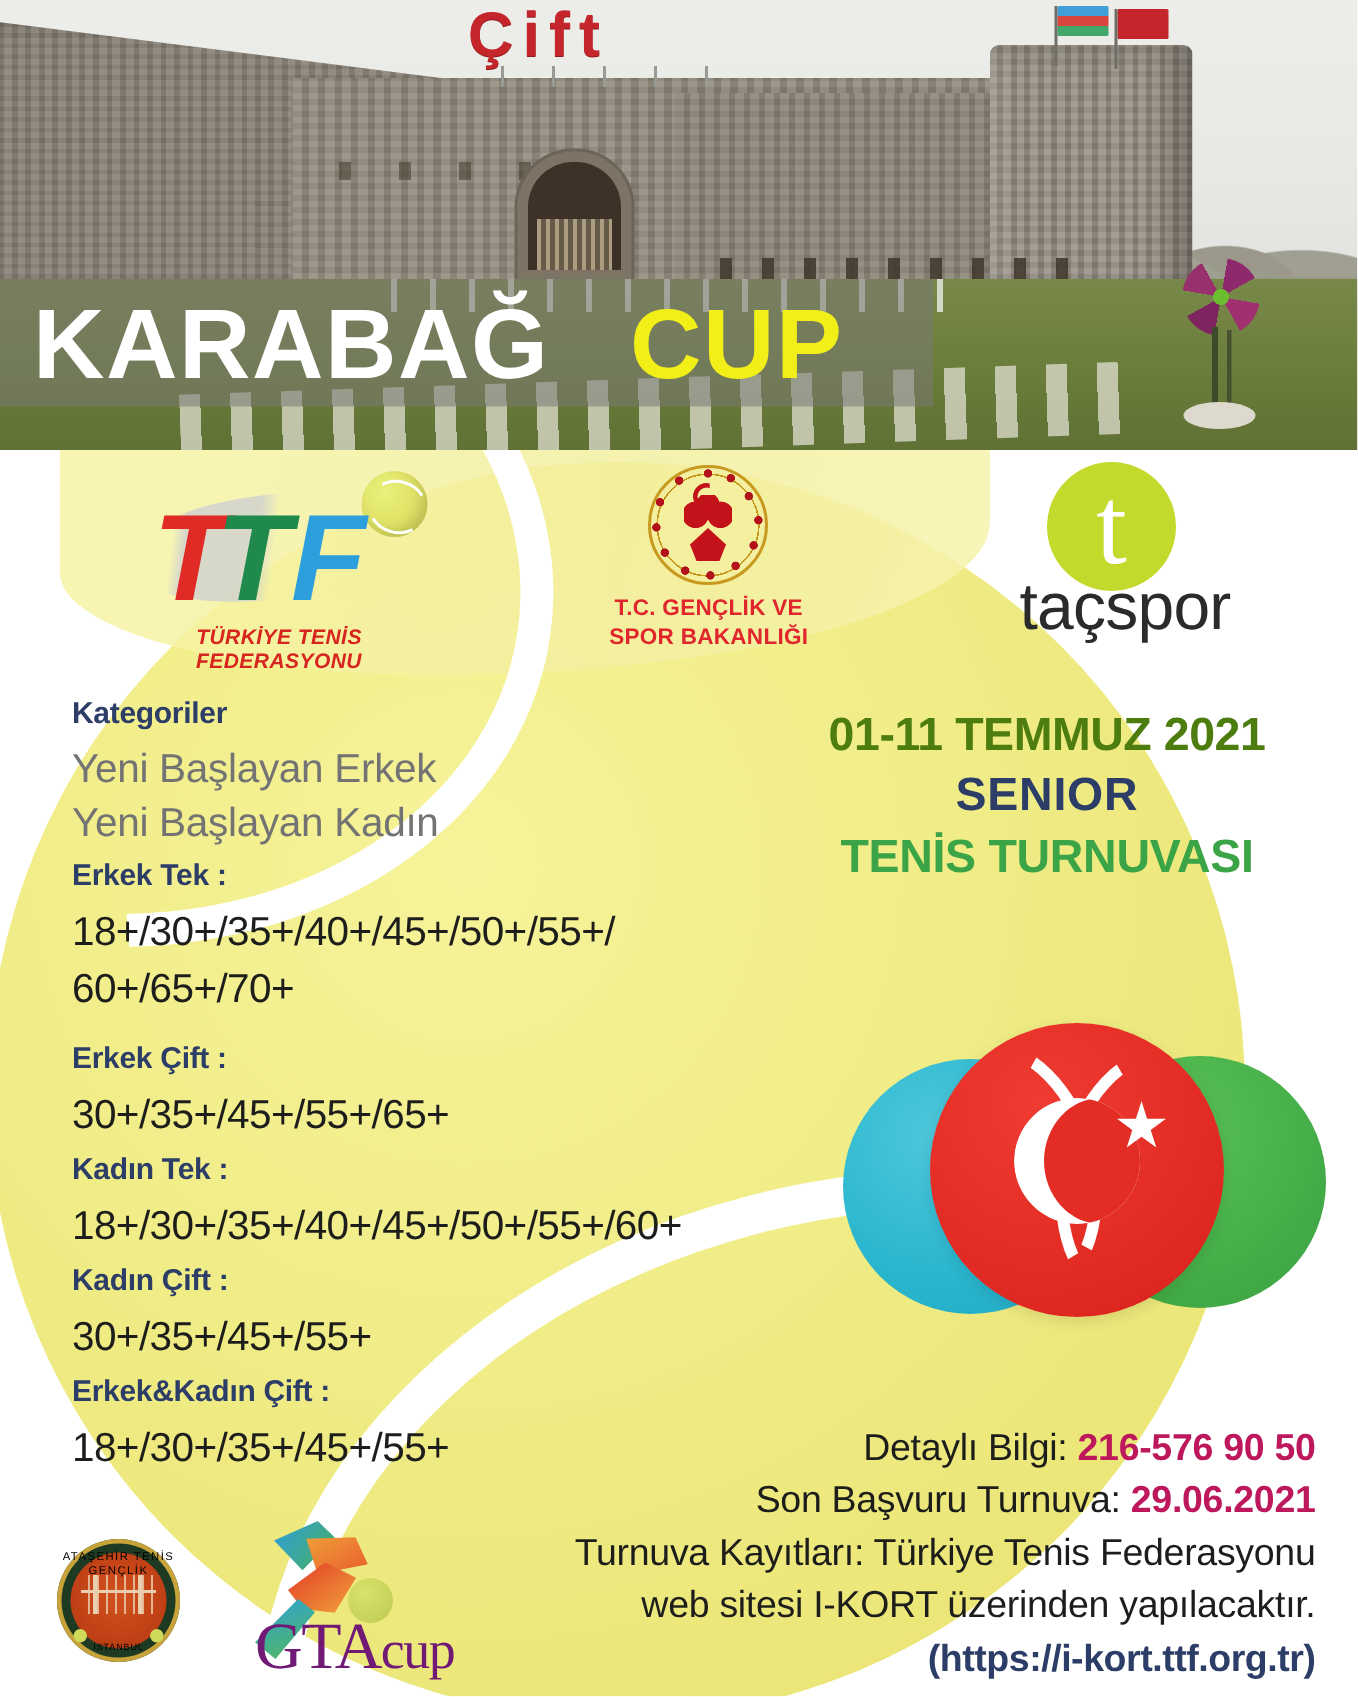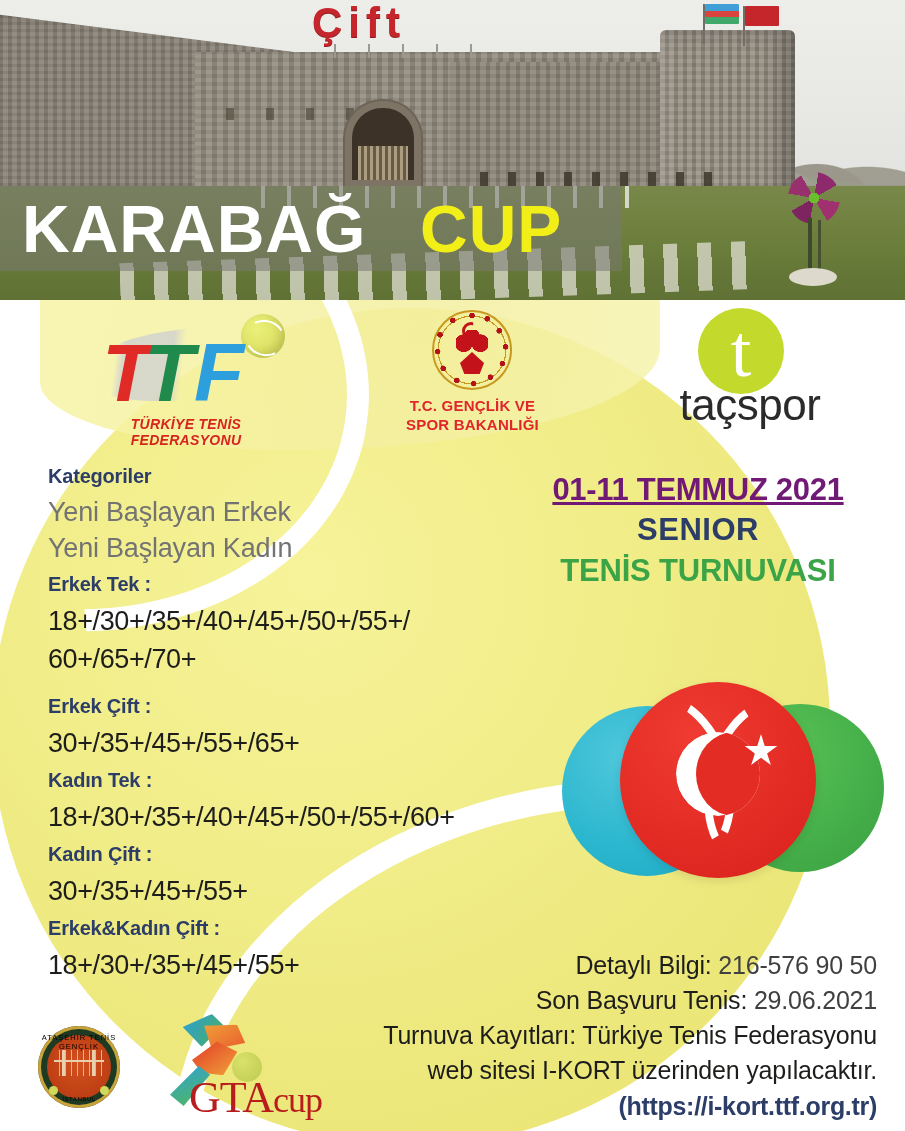--- a/index.html
+++ b/index.html
@@ -307,23 +307,22 @@
   }
   .cat-vals {
     font-size:27px; font-weight:400; color:#1d1d1b;
     line-height:38px; letter-spacing:-.4px;
   }
   .gap { height:10px; }
 
   
   #right-title { position:absolute; right:32px; top:170px; width:350px; text-align:center; }
   .date-line {
-    font-size:31px; font-weight:700; color:#701a75; line-height:40px;
+    font-size:31px; font-weight:700; color:#4d7c0f; line-height:40px;
     letter-spacing:-.3px;
-    text-decoration:underline;
   }
   .senior-line {
     font-size:31px; font-weight:700; color:#2c3d68; line-height:40px;
     letter-spacing:.5px;
   }
   .tenis-line {
     font-size:31px; font-weight:700; color:#3ba447; line-height:42px;
     letter-spacing:-.2px;
   }
 
@@ -384,21 +383,21 @@
   }
   .star {
     position:absolute; left:124px; top:52px; width:34px; height:34px;
     background:#ffffff;
     clip-path: polygon(50% 0%, 61% 35%, 98% 35%, 68% 57%, 79% 91%, 50% 70%, 21% 91%, 32% 57%, 2% 35%, 39% 35%);
   }
 
   
   #contact { position:absolute; right:28px; top:648px; width:560px; text-align:right; }
   .c-line { font-size:25px; line-height:35px; color:#1d1d1b; letter-spacing:-.2px; }
-  .c-line b { color:#404040; font-weight:400; }
+  .c-line b { color:#be185d; font-weight:700; }
   .c-url { font-size:25px; line-height:36px; color:#2c3d68; font-weight:700; letter-spacing:-.3px; }
 
   
   #bottom-logos { position:absolute; left:28px; top:712px; width:330px; height:115px; }
   
   #atasehir {
     position:absolute; left:10px; top:14px; width:82px; height:82px; border-radius:50%;
     background:#1f3a22;
     box-shadow: inset 0 0 0 3px #c8a33a;
   }
@@ -447,23 +446,23 @@
   .bird-tail {
     position:absolute; left:12px; top:54px; width:40px; height:40px;
     background: linear-gradient(160deg,#2fa1d6 0%, #53b85a 100%);
     clip-path: polygon(72% 0%, 100% 22%, 34% 100%, 0% 72%);
   }
   .bird-ball {
     position:absolute; left:74px; top:40px; width:30px; height:30px; border-radius:50%;
     background: radial-gradient(circle at 36% 32%, #d9e26a 0%, #c6d159 70%, #b9c44f 100%);
   }
   .gta-text {
-    position:absolute; left:31px; top:62px; width:190px;
+    position:absolute; left:12px; top:62px; width:190px;
     font-family:"Liberation Serif", serif;
-    font-size:44px; line-height:48px; color:#b91c1c; letter-spacing:-1px;
+    font-size:44px; line-height:48px; color:#701a75; letter-spacing:-1px;
   }
   .gta-text .cup-small { font-size:36px; }
 </style>
 </head>
 <body>
 
 <div id="poster">
 
   <div id="photo">
     <div class="sky"></div>
@@ -580,21 +579,21 @@
         <span class="crescent"></span>
         <span class="star"></span>
       </div>
     </div>
 
     <div id="contact">
       <div class="c-line">
         <span>Detaylı Bilgi: </span><b>216-576 90 50</b>
       </div>
       <div class="c-line">
-        <span>Son Başvuru Tenis: </span><b>29.06.2021</b>
+        <span>Son Başvuru Turnuva: </span><b>29.06.2021</b>
       </div>
       <div class="c-line">Turnuva Kayıtları: Türkiye Tenis Federasyonu</div>
       <div class="c-line">web sitesi I-KORT üzerinden yapılacaktır.</div>
       <div class="c-url">(https://i-kort.ttf.org.tr)</div>
     </div>
 
     <div id="bottom-logos">
       <div id="atasehir">
         <div class="inner"></div>
         <div class="bridge"></div>

